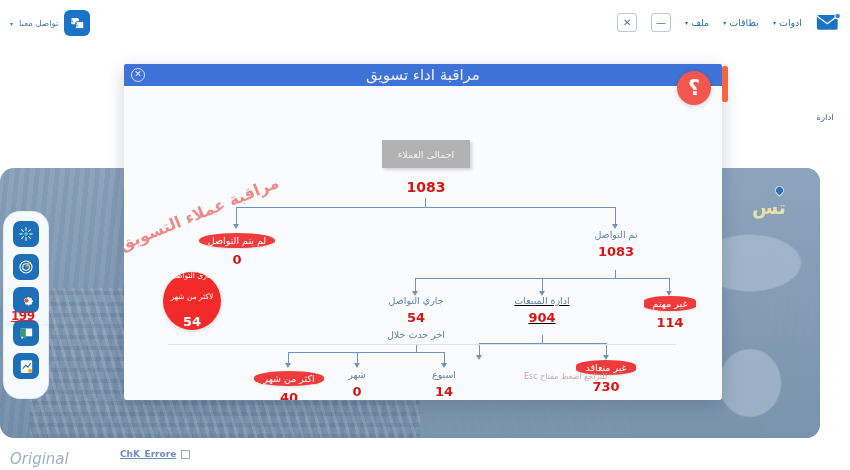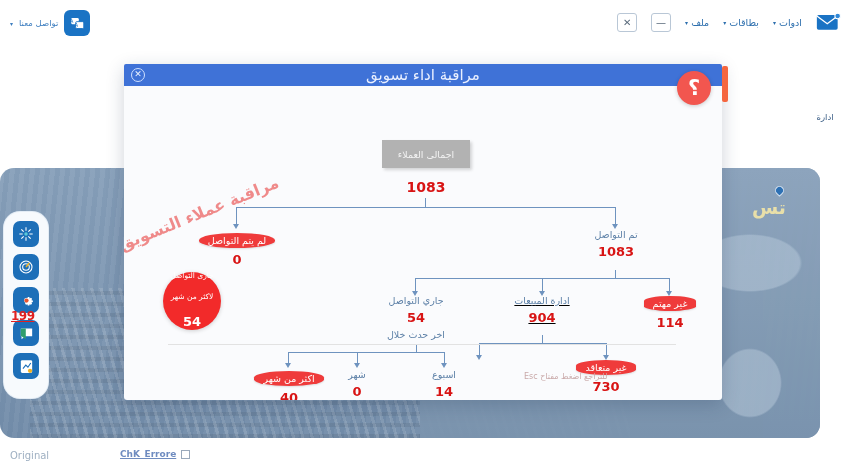--- a/index.html
+++ b/index.html
@@ -148,21 +148,21 @@
   .ln.h { height: 1.4px; }
   .ln.v { width: 1.4px; }
   .arw { position: absolute; width: 0; height: 0; border-left: 3.5px solid transparent;
          border-right: 3.5px solid transparent; border-top: 5px solid #6e93bf; }
 
   .divider { position: absolute; left: 44px; top: 258px; width: 508px; height: 1px; background: #e2e2e2; }
   .esc-hint { position: absolute; left: 44px; top: 262px; font-size: 8px; color: #c9a9a9; margin-top: 24px; }
 
   
   .statusbar { position: absolute; left: 0; bottom: 0; width: 850px; height: 32px; background: #ffffff; }
-  .status-orig { position: absolute; left: 10px; top: 12px; font-size: 10px; color: #9fb0c2; }
+  .status-orig { position: absolute; left: 10px; top: 12px; font-size: 15px; color: #9fb0c2; font-style: italic; }
   .status-chk { position: absolute; left: 120px; top: 11px; display: flex; align-items: center; gap: 5px; }
   .chkbox { width: 9px; height: 9px; border: 1px solid #9aa9bb; background: #fff; }
   .chk-lbl { font-size: 9px; color: #6f8cc0; font-weight: 700; text-decoration: underline; }
 </style>
 </head>
 <body>
 
 <div id="app">
 
   <div class="topbar">

